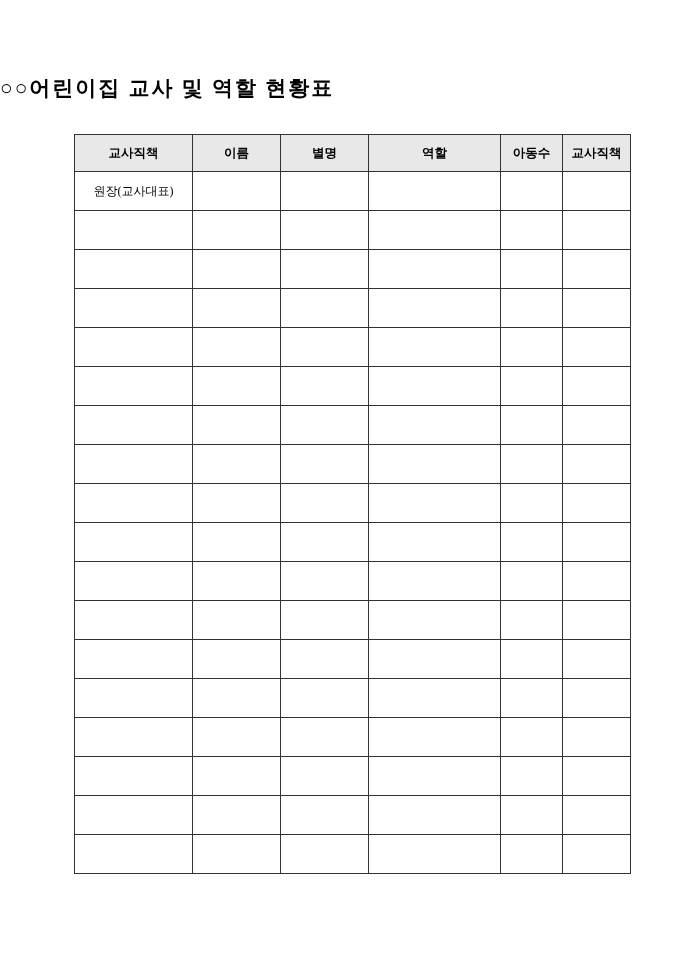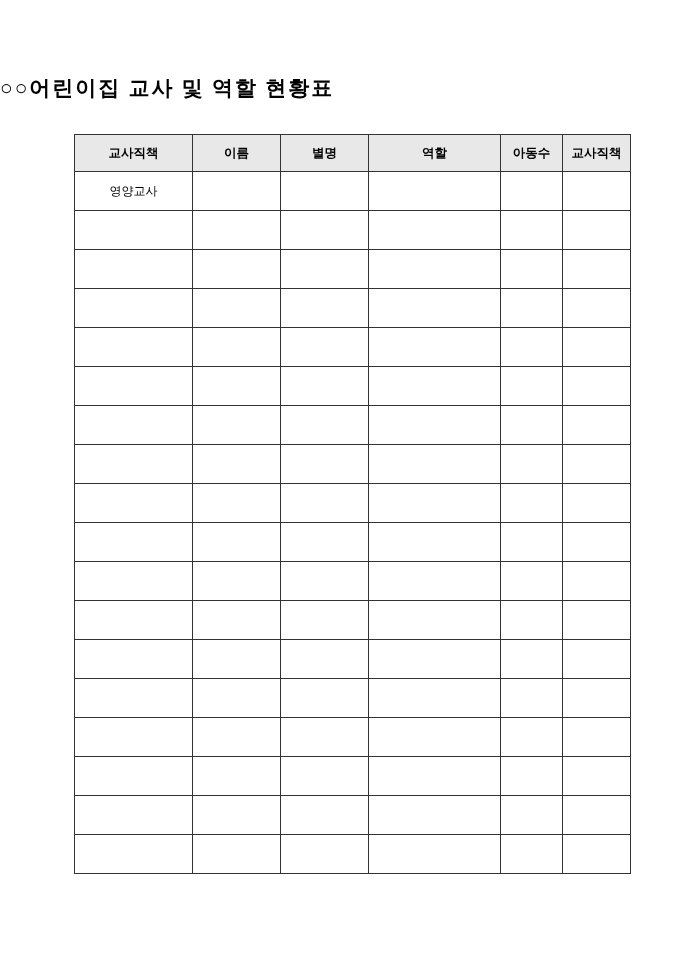--- a/index.html
+++ b/index.html
@@ -93,21 +93,21 @@
           <th>교사직책</th>
           <th>이름</th>
           <th>별명</th>
           <th>역할</th>
           <th>아동수</th>
           <th>교사직책</th>
         </tr>
       </thead>
       <tbody>
         <tr>
-          <td class="label-cell">영양교사</td>
+          <td class="label-cell">원장(교사대표)</td>
           <td></td>
           <td></td>
           <td></td>
           <td></td>
           <td></td>
         </tr>
         <tr>
           <td class="label-cell"></td>
           <td></td>
           <td></td>

